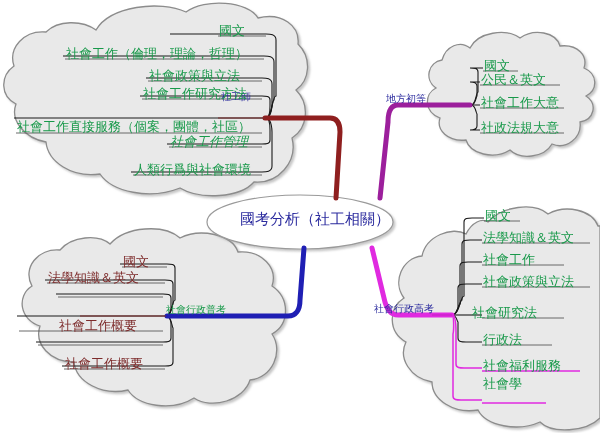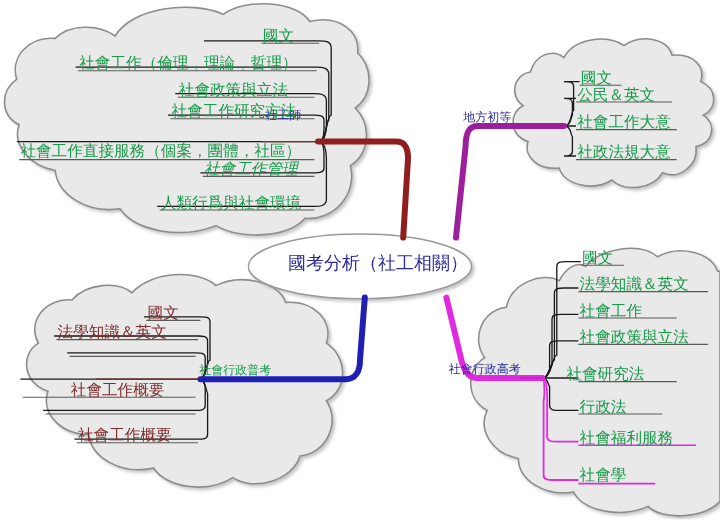--- a/index.html
+++ b/index.html
@@ -215,15 +215,15 @@
   <div class="node leaf r" style="left:65px;top:357px;">社會工作概要</div>
 
   <div class="node branch b" style="left:374px;top:304px;">社會行政高考</div>
   <div class="node leaf g" style="left:485px;top:209px;">國文</div>
   <div class="node leaf g" style="left:483px;top:231px;">法學知識＆英文</div>
   <div class="node leaf g" style="left:483px;top:253px;">社會工作</div>
   <div class="node leaf g" style="left:483px;top:275px;">社會政策與立法</div>
   <div class="node leaf g" style="left:472px;top:306px;text-align:center;">社會研究法</div>
   <div class="node leaf g" style="left:483px;top:333px;">行政法</div>
   <div class="node leaf g" style="left:483px;top:359px;">社會福利服務</div>
-  <div class="node leaf g" style="left:483px;top:390px;text-align:right;">社會學</div>
+  <div class="node leaf g" style="left:483px;top:377px;text-align:right;">社會學</div>
 
 </div>
 
 </body></html>

